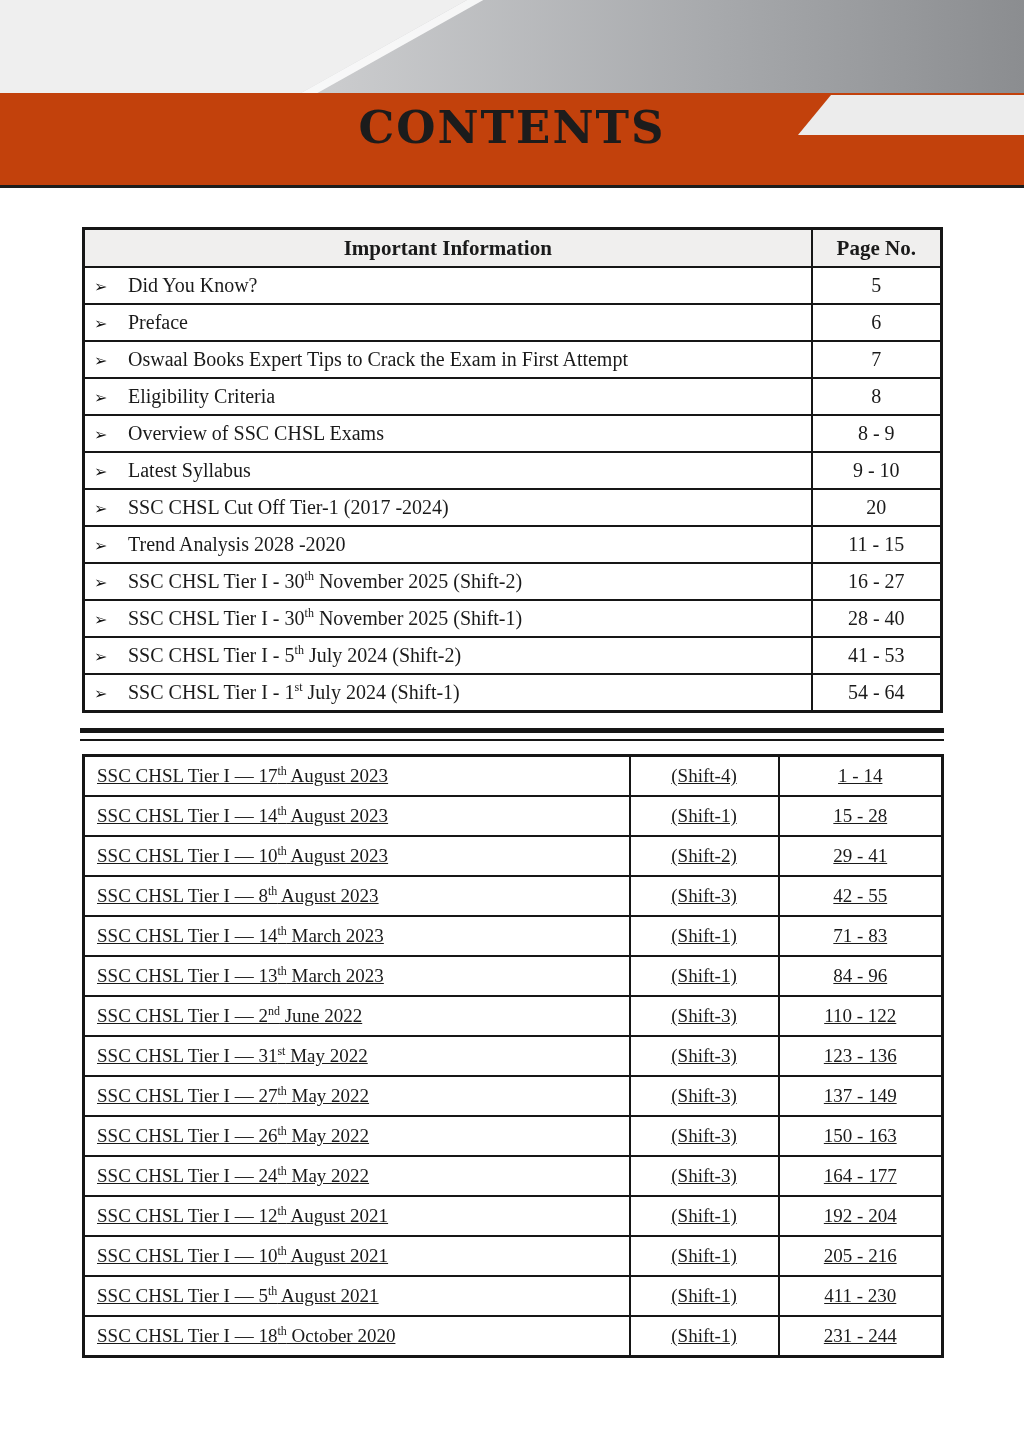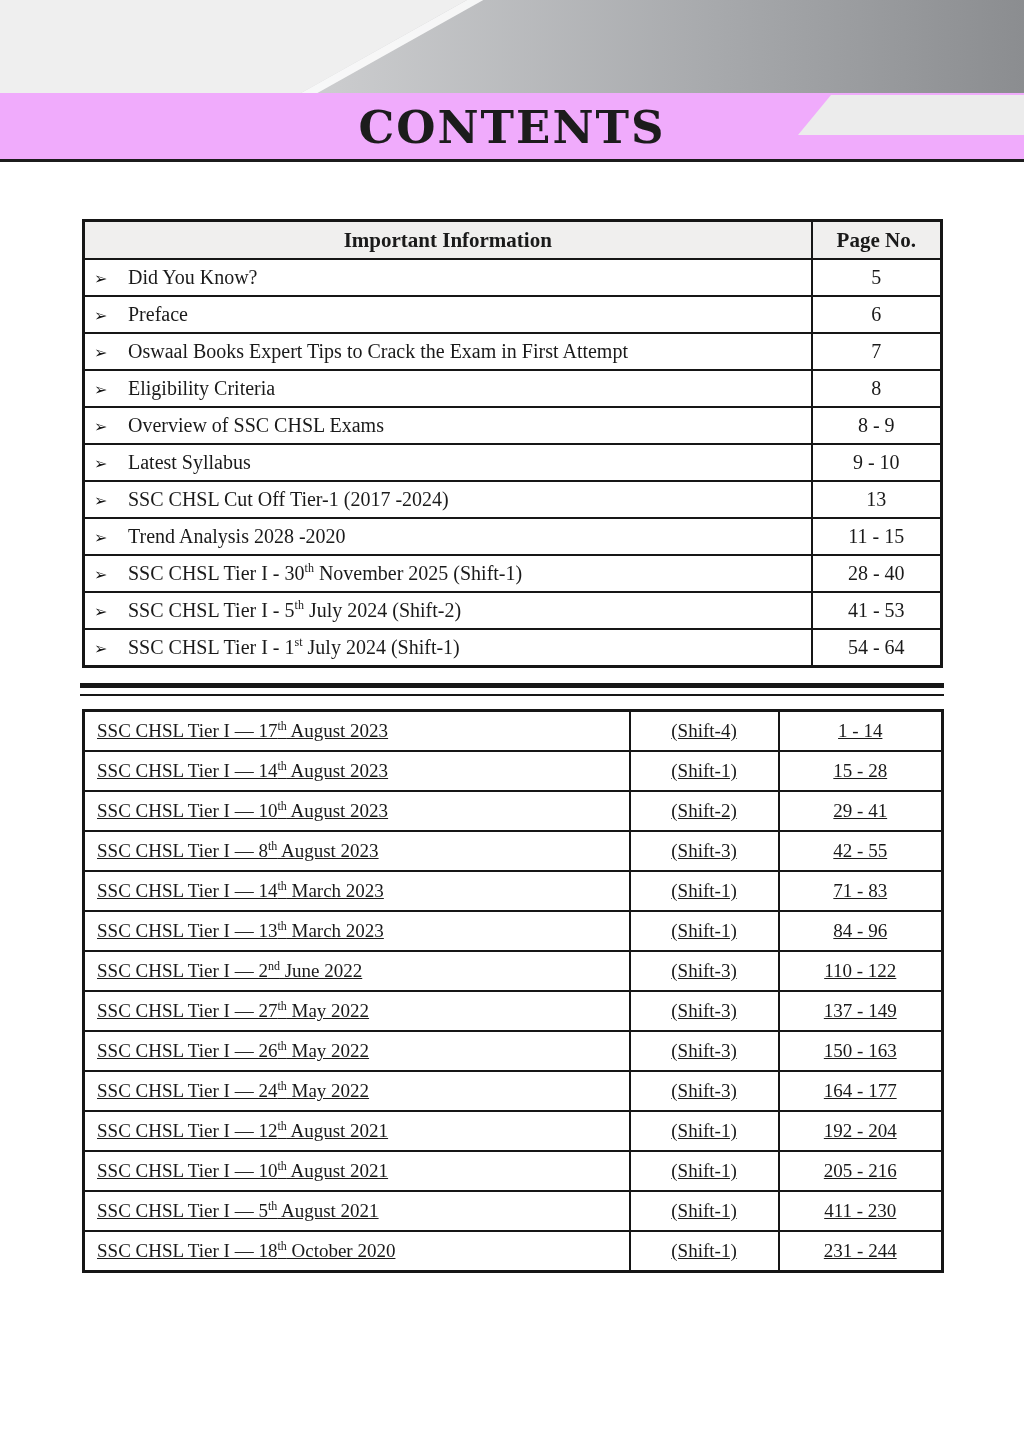--- a/index.html
+++ b/index.html
@@ -9,32 +9,32 @@
 
   
   .banner{position:relative;height:93px;
           background:linear-gradient(90deg,#cbccce 32%,#a7a9ac 70%,#8b8d90 100%);}
   .banner-light{position:absolute;inset:0;background:#efefef;
                 clip-path:polygon(0 0,45.6% 0,29.4% 100%,0 100%);}
   .banner-highlight{position:absolute;inset:0;background:rgba(255,255,255,.85);
                 clip-path:polygon(45.6% 0,47.2% 0,31% 100%,29.4% 100%);}
 
   
-  .title-band{position:relative;height:66px;background:#f0abfc;}
+  .title-band{position:relative;height:92px;background:#c2410c;}
   .page-title{margin:0;padding-top:10px;text-align:center;
               font-family:"DejaVu Serif","Liberation Serif",serif;
               font-weight:700;font-size:45px;line-height:50px;letter-spacing:2px;color:#1c1c1c;}
   .corner-panel{position:absolute;top:2px;right:0;width:226px;height:40px;background:#ececec;
                 clip-path:polygon(14.6% 0,100% 0,100% 100%,0 100%);
                 filter:drop-shadow(-3px 3px 2px rgba(0,0,0,.18));}
   .top-rule{height:3px;background:#1c1c1c;}
 
   
   table{border-collapse:collapse;table-layout:fixed;}
-  .toc-table{margin:57px 0 0 82px;width:858px;border:3px solid #161616;}
+  .toc-table{margin:39px 0 0 82px;width:858px;border:3px solid #161616;}
   .toc-table th,.toc-table td{border:2px solid #161616;vertical-align:middle;}
   .toc-table th{height:34px;background:#f0efee;font-weight:700;font-size:21px;text-align:center;}
   .toc-table td{height:33px;font-size:20px;}
   .cell-info{padding-left:9px;}
   .cell-info .bullet{display:inline-block;width:34px;font-size:16px;color:#161616;}
   .cell-page{text-align:center;}
   sup{font-size:12px;line-height:0;}
 
   .double-rule{margin:15px 0 0 80px;width:864px;height:6px;box-sizing:content-box;
                border-top:5px solid #161616;border-bottom:2px solid #161616;}
@@ -91,25 +91,29 @@
         <tr>
           <td class="cell-info"><span class="bullet">➢</span><span class="label">Overview of SSC CHSL Exams</span></td>
           <td class="cell-page">8 - 9</td>
         </tr>
         <tr>
           <td class="cell-info"><span class="bullet">➢</span><span class="label">Latest Syllabus</span></td>
           <td class="cell-page">9 - 10</td>
         </tr>
         <tr>
           <td class="cell-info"><span class="bullet">➢</span><span class="label">SSC CHSL Cut Off Tier-1 (2017 -2024)</span></td>
-          <td class="cell-page">13</td>
+          <td class="cell-page">20</td>
         </tr>
         <tr>
           <td class="cell-info"><span class="bullet">➢</span><span class="label">Trend Analysis 2028 -2020</span></td>
           <td class="cell-page">11 - 15</td>
+        </tr>
+        <tr>
+          <td class="cell-info"><span class="bullet">➢</span><span class="label">SSC CHSL Tier I - 30<sup>th</sup> November 2025 (Shift-2)</span></td>
+          <td class="cell-page">16 - 27</td>
         </tr>
         <tr>
           <td class="cell-info"><span class="bullet">➢</span><span class="label">SSC CHSL Tier I - 30<sup>th</sup> November 2025 (Shift-1)</span></td>
           <td class="cell-page">28 - 40</td>
         </tr>
         <tr>
           <td class="cell-info"><span class="bullet">➢</span><span class="label">SSC CHSL Tier I - 5<sup>th</sup> July 2024 (Shift-2)</span></td>
           <td class="cell-page">41 - 53</td>
         </tr>
         <tr>
@@ -157,20 +161,25 @@
           <td class="cell-title">SSC CHSL Tier I — 13<sup>th</sup> March 2023</td>
           <td class="cell-shift">(Shift-1)</td>
           <td class="cell-pages">84 - 96</td>
         </tr>
         <tr>
           <td class="cell-title">SSC CHSL Tier I — 2<sup>nd</sup> June 2022</td>
           <td class="cell-shift">(Shift-3)</td>
           <td class="cell-pages">110 - 122</td>
         </tr>
         <tr>
+          <td class="cell-title">SSC CHSL Tier I — 31<sup>st</sup> May 2022</td>
+          <td class="cell-shift">(Shift-3)</td>
+          <td class="cell-pages">123 - 136</td>
+        </tr>
+        <tr>
           <td class="cell-title">SSC CHSL Tier I — 27<sup>th</sup> May 2022</td>
           <td class="cell-shift">(Shift-3)</td>
           <td class="cell-pages">137 - 149</td>
         </tr>
         <tr>
           <td class="cell-title">SSC CHSL Tier I — 26<sup>th</sup> May 2022</td>
           <td class="cell-shift">(Shift-3)</td>
           <td class="cell-pages">150 - 163</td>
         </tr>
         <tr>

